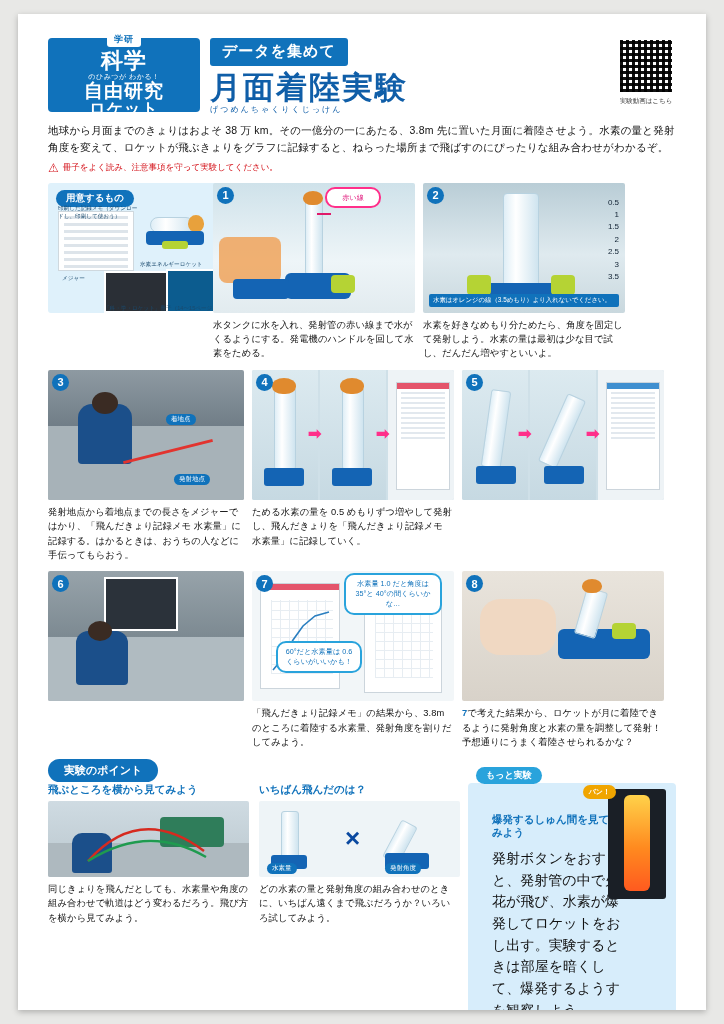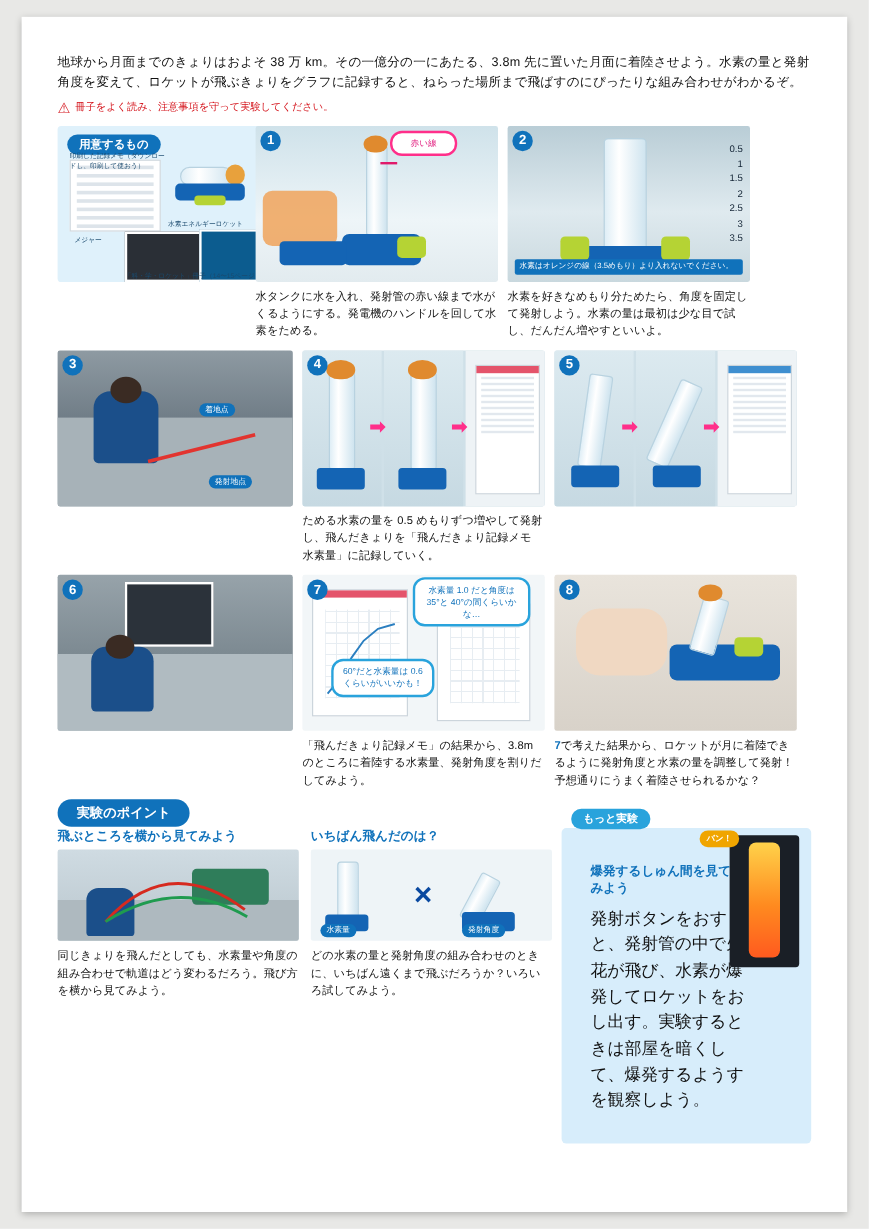--- a/index.html
+++ b/index.html
@@ -128,20 +128,40 @@
   .botright .body{font-size:14px;line-height:1.55;color:#111;}
   .cross{position:absolute;color:#0a49a0;font-size:26px;font-weight:bold;}
   .tag{position:absolute;background:#1072bb;color:#fff;font-size:6.5px;padding:1px 5px;border-radius:7px;}
 </style>
 </head>
 <body>
 
 <div class="page">
  <div class="inner">
 
+  <div class="header">
+    <div class="logo">
+      <div class="gk">学研</div>
+      <div class="l1">科学</div>
+      <div class="l2">のひみつが わかる！</div>
+      <div class="l3">自由研究</div>
+      <div class="l3" style="font-size:16px">ロケット</div>
+    </div>
+
+    <div class="titleblock">
+      <span class="kicker">データを集めて</span>
+      <div class="maintitle">月面着陸実験</div>
+      <span class="ruby">げつめんちゃくりくじっけん</span>
+    </div>
+
+    <div class="qrbox">
+      <div class="qr"></div>
+      <div class="qrcap">実験動画はこちら</div>
+    </div>
+  </div>
 
   <div class="intro">地球から月面までのきょりはおよそ 38 万 km。その一億分の一にあたる、3.8m 先に置いた月面に着陸させよう。水素の量と発射角度を変えて、ロケットが飛ぶきょりをグラフに記録すると、ねらった場所まで飛ばすのにぴったりな組み合わせがわかるぞ。</div>
   <div class="warn">
     <span class="tri">⚠</span>
     <span>冊子をよく読み、注意事項を守って実験してください。</span>
   </div>
 
   <div class="grid">
 
     <div class="row">
@@ -216,20 +236,21 @@
       <div class="cell" style="width:196px">
         <div class="photo" style="height:130px;background:linear-gradient(180deg,#8e9aa2,#6f7c86 45%,#9aa6ad)">
           <div class="num">3</div>
           <div style="position:absolute;left:0;right:0;top:56px;bottom:0;background:#a7b2b8"></div>
           <div style="position:absolute;left:30px;top:34px;width:54px;height:60px;background:#1b4f8a;border-radius:14px 14px 4px 4px"></div>
           <div style="position:absolute;left:44px;top:22px;width:26px;height:22px;background:#3a2b23;border-radius:50%"></div>
           <div style="position:absolute;left:74px;top:80px;width:92px;height:3px;background:#e2342f;transform:rotate(-14deg)"></div>
           <span class="tag" style="left:118px;top:44px">着地点</span>
           <span class="tag" style="left:126px;top:104px">発射地点</span>
         </div>
+        <div class="cap">発射地点から着地点までの長さをメジャーではかり、「飛んだきょり記録メモ 水素量」に記録する。はかるときは、おうちの人などに手伝ってもらおう。</div>
       </div>
 
       <div class="cell" style="width:202px">
         <div class="photo" style="height:130px;background:#cfe0e8">
           <div class="num">4</div>
           <div style="position:absolute;left:0;top:0;width:66px;height:130px;background:linear-gradient(180deg,#dceaf0,#c6d9e2)"></div>
           <div class="tube" style="left:22px;top:18px;width:20px;height:80px"></div>
           <div class="cone" style="left:20px;top:8px;width:24px;height:16px"></div>
           <div class="base" style="left:12px;top:98px;width:40px;height:18px"></div>
           <div style="position:absolute;left:68px;top:0;width:66px;height:130px;background:linear-gradient(180deg,#dceaf0,#c6d9e2)"></div>

